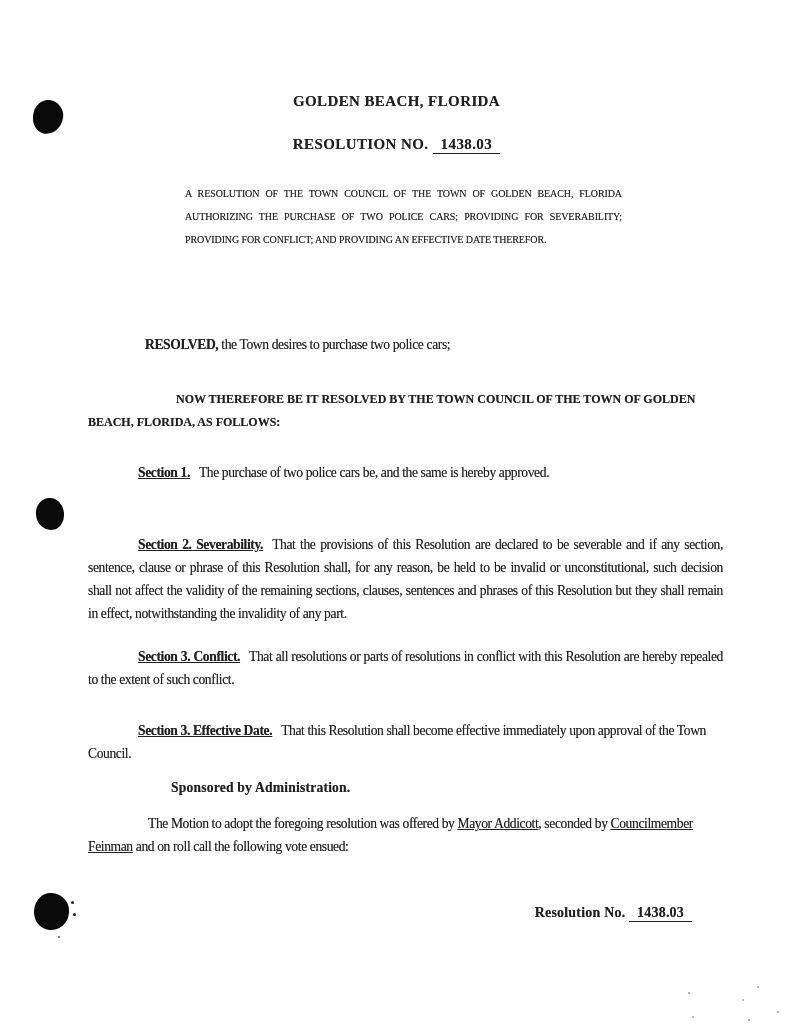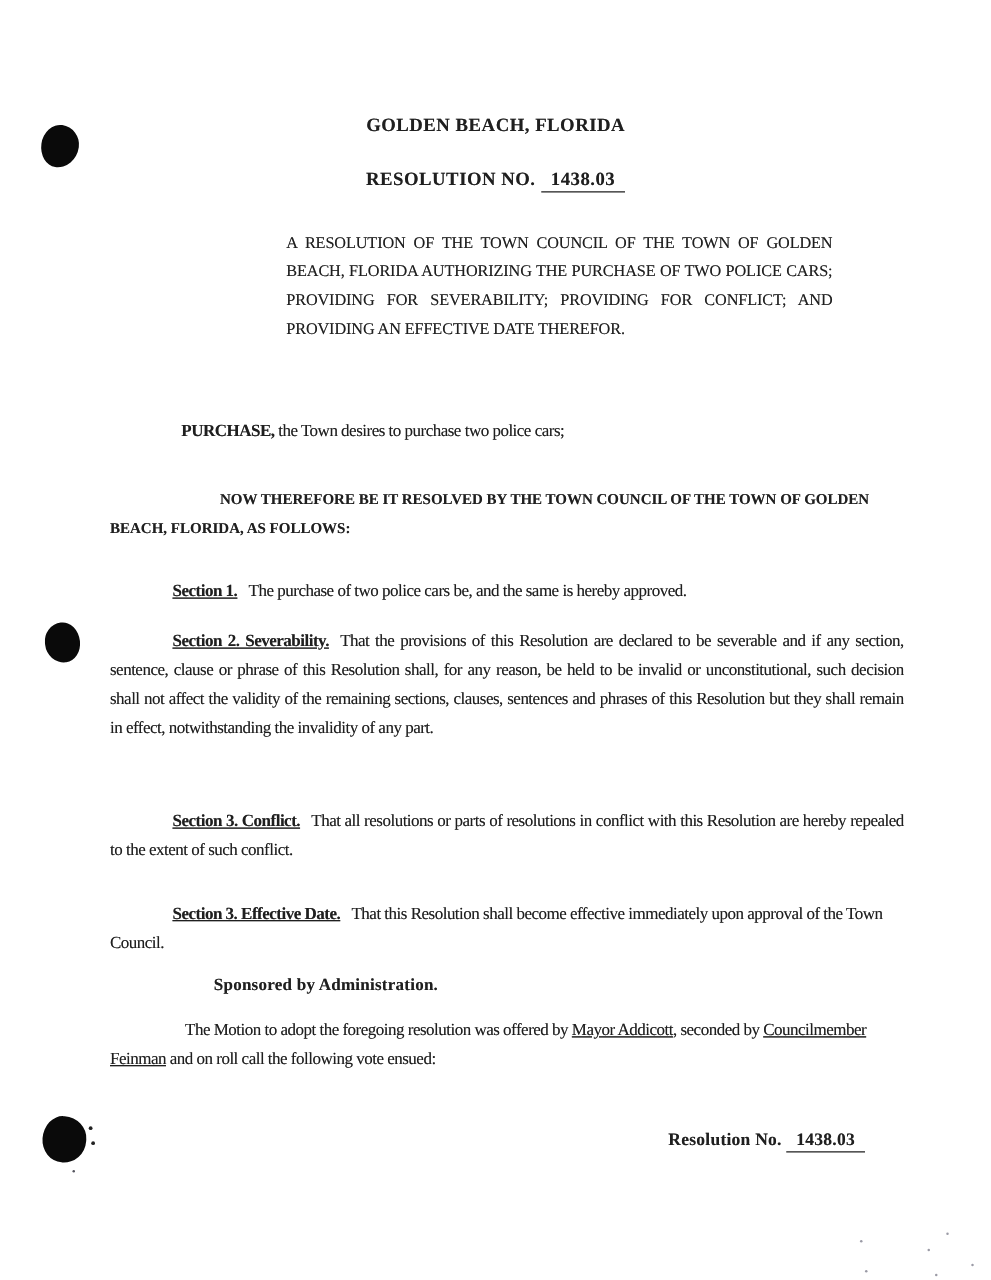--- a/index.html
+++ b/index.html
@@ -53,31 +53,30 @@
     line-height: 20px;
   }
   .u-num {
     border-bottom: 1.5px solid #1f1f1f;
     padding: 0 8px 1px 8px;
   }
   .summary {
     top: 182px;
     left: 185px;
     width: 437px;
-    font-size: 13px;
+    font-size: 10px;
     letter-spacing: -0.1px;
     text-align: justify;
     line-height: 23px;
-    margin-left: 44px;
   }
   .whereas   { top: 333px; left: 88px; width: 635px; text-indent: 57px; }
   .resolved  { top: 388px; left: 88px; width: 635px; text-indent: 88px; font-weight: bold; font-size: 12px; letter-spacing: 0; }
   .sec       { left: 88px; width: 635px; text-indent: 50px; }
   .sec-1     { top: 461px; }
-  .sec-2     { top: 501px; text-align: justify; font-family: Liberation Serif, serif; }
+  .sec-2     { top: 533px; text-align: justify; font-family: Liberation Serif, serif; }
   .sec-3     { top: 645px; text-align: justify; }
   .sec-4     { top: 719px; }
   .sec-head  { font-weight: bold; text-decoration: underline; margin-right: 9px; }
   .sponsored { top: 776px; left: 133px; font-weight: bold; letter-spacing: 0.2px; margin-left: 38px; }
   .motion    { top: 812px; left: 88px; width: 635px; text-indent: 60px; }
   .uline     { text-decoration: underline; }
   .footer    {
     top: 901px;
     right: 101px;
     font-weight: bold;
@@ -106,21 +105,21 @@
   <div class="blk center title-line">GOLDEN BEACH, FLORIDA</div>
 
   <div class="blk center resno-line">
     <span>RESOLUTION NO.</span>
     <span class="u-num">1438.03</span>
   </div>
 
   <div class="blk summary">A RESOLUTION OF THE TOWN COUNCIL OF THE TOWN OF GOLDEN BEACH, FLORIDA AUTHORIZING THE PURCHASE OF TWO POLICE CARS; PROVIDING FOR SEVERABILITY; PROVIDING FOR CONFLICT; AND PROVIDING AN EFFECTIVE DATE THEREFOR.</div>
 
   <div class="blk whereas">
-    <b>PURCHASE,</b><span> the Town desires to purchase two police cars;</span>
+    <b>RESOLVED,</b><span> the Town desires to purchase two police cars;</span>
   </div>
 
   <div class="blk resolved">NOW THEREFORE BE IT RESOLVED BY THE TOWN COUNCIL OF THE TOWN OF GOLDEN BEACH, FLORIDA, AS FOLLOWS:</div>
 
   <div class="blk sec sec-1">
     <span class="sec-head">Section 1.</span><span>The purchase of two police cars be, and the same is hereby approved.</span>
   </div>
 
   <div class="blk sec sec-2">
     <span class="sec-head">Section 2.  Severability.</span><span>That the provisions of this Resolution are declared to be severable and if any section, sentence, clause or phrase of this Resolution shall, for any reason, be held to be invalid or unconstitutional, such decision shall not affect the validity of the remaining sections, clauses, sentences and phrases of this Resolution but they shall remain in effect, notwithstanding the invalidity of any part.</span>

